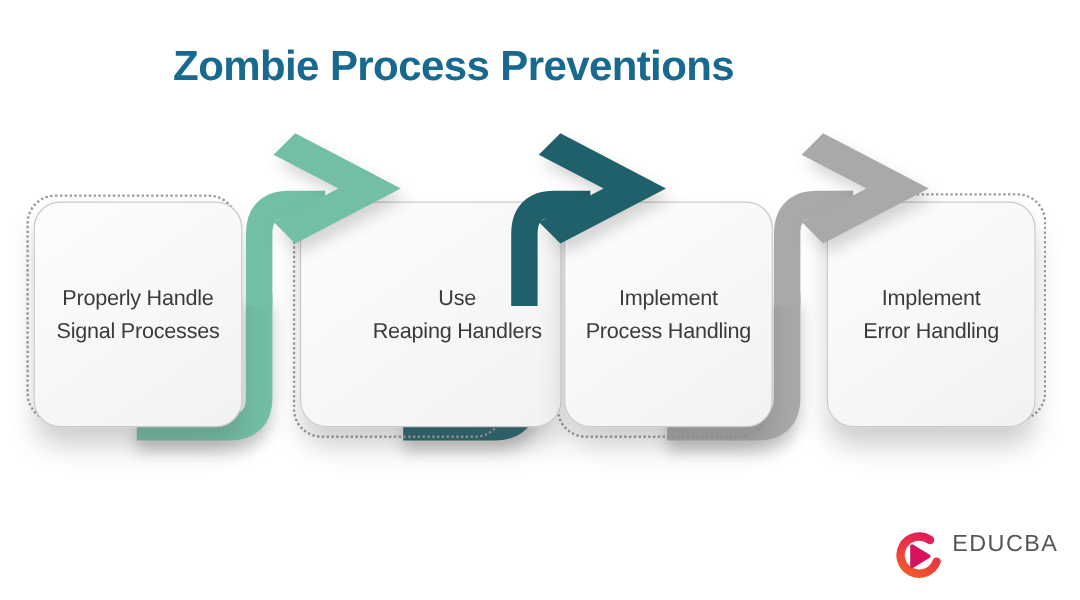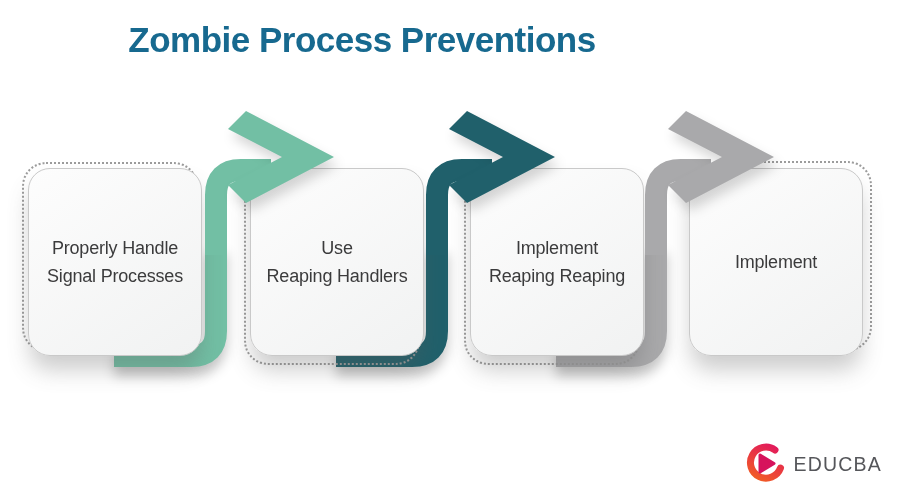--- a/index.html
+++ b/index.html
@@ -2,21 +2,21 @@
 <html><head>
 <meta charset="utf-8">
 <style>
   html,body{margin:0;padding:0;background:#ffffff;}
   .stage{
     position:relative;width:900px;height:500px;background:#ffffff;
     font-family:"Liberation Sans",sans-serif;overflow:hidden;
   }
   .title{
     position:absolute;top:20px;left:0;width:724px;text-align:center;
-    font-size:35px;font-weight:700;letter-spacing:-.5px;color:#17698f;margin:0;
+    font-size:35px;font-weight:700;letter-spacing:-.5px;color:#17698f;margin:16px;
   }
   svg.arrow-layer{position:absolute;left:0;top:0;width:900px;height:500px;}
   svg.back{z-index:1;}
   svg.front{z-index:3;pointer-events:none;}
   .stem{fill:none;stroke-width:22;stroke-linecap:butt;}
   .stem-shadow{filter:drop-shadow(0px 9px 6px rgba(0,0,0,0.22));}
   .head-shadow{filter:drop-shadow(4px 8px 6px rgba(0,0,0,0.16));}
   .box{
     position:absolute;top:168px;width:172px;height:186px;border-radius:22px;
     background:linear-gradient(145deg,#fdfdfd 0%,#f1f2f2 100%);
@@ -25,25 +25,25 @@
     z-index:2;display:flex;align-items:center;justify-content:center;text-align:center;
   }
   .dotted{
     position:absolute;width:172px;height:186px;border-radius:24px;
     border:2px dotted #9c9c9c;z-index:1;background:transparent;
   }
   .box .label{
     font-size:18px;line-height:28px;color:#3b3b3c;font-weight:400;letter-spacing:-.2px;
   }
   .b1{left:28px;}  .d1{left:22px;top:162px;}
-  .b2{left:250px;} .d2{left:244px;top:175px;}
+  .b2{left:250px;padding-left:44px;} .d2{left:244px;top:175px;}
   .b3{left:470px;} .d3{left:464px;top:175px;}
   .b4{left:689px;} .d4{left:696px;top:161px;}
   .logo{
-    position:absolute;right:18px;bottom:14px;display:flex;align-items:center;gap:9px;z-index:4;
+    position:absolute;right:18px;bottom:14px;display:flex;align-items:flex-start;gap:9px;z-index:4;
   }
   .logo-text{
     font-size:19.5px;color:#55565a;letter-spacing:1.2px;font-weight:500;
   }
 </style>
 </head>
 <body>
 
 <div class="stage">
 
@@ -68,26 +68,27 @@
   </div>
   <div class="box b2">
     <div class="label">
       <span>Use</span><br>
       <span>Reaping Handlers</span>
     </div>
   </div>
   <div class="box b3">
     <div class="label">
       <span>Implement</span><br>
-      <span>Reaping Reaping</span>
+      <span>Process Handling</span>
     </div>
   </div>
   <div class="box b4">
     <div class="label">
       <span>Implement</span><br>
+      <span>Error Handling</span>
     </div>
   </div>
 
   <svg class="arrow-layer front" viewBox="0 0 900 500">
     <path class="stem" d="M 216 255 V 195 Q 216 170 241 170 H 271" stroke="#72bfa4"></path>
     <path class="head-shadow" d="M 246 111 L 334 157 L 246 203 L 228 185 L 282 157 L 228 129 Z" fill="#72bfa4"></path>
     <path class="stem" d="M 437 255 V 195 Q 437 170 462 170 H 492" stroke="#20606b"></path>
     <path class="head-shadow" d="M 467 111 L 555 157 L 467 203 L 449 185 L 503 157 L 449 129 Z" fill="#20606b"></path>
     <path class="stem" d="M 656 255 V 195 Q 656 170 681 170 H 711" stroke="#a9a9ab"></path>
     <path class="head-shadow" d="M 686 111 L 774 157 L 686 203 L 668 185 L 722 157 L 668 129 Z" fill="#a9a9ab"></path>

